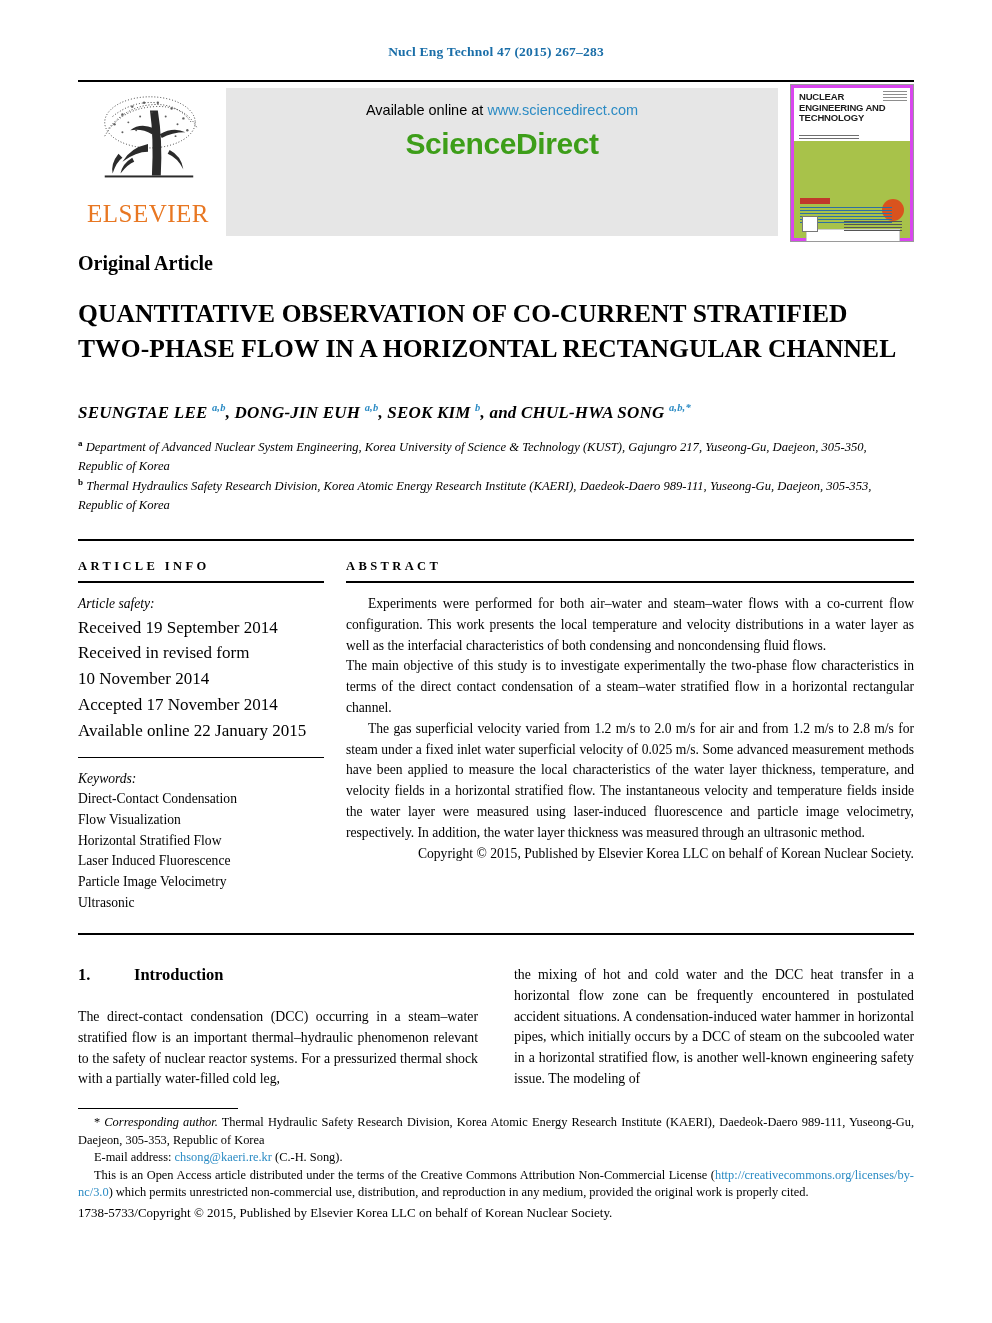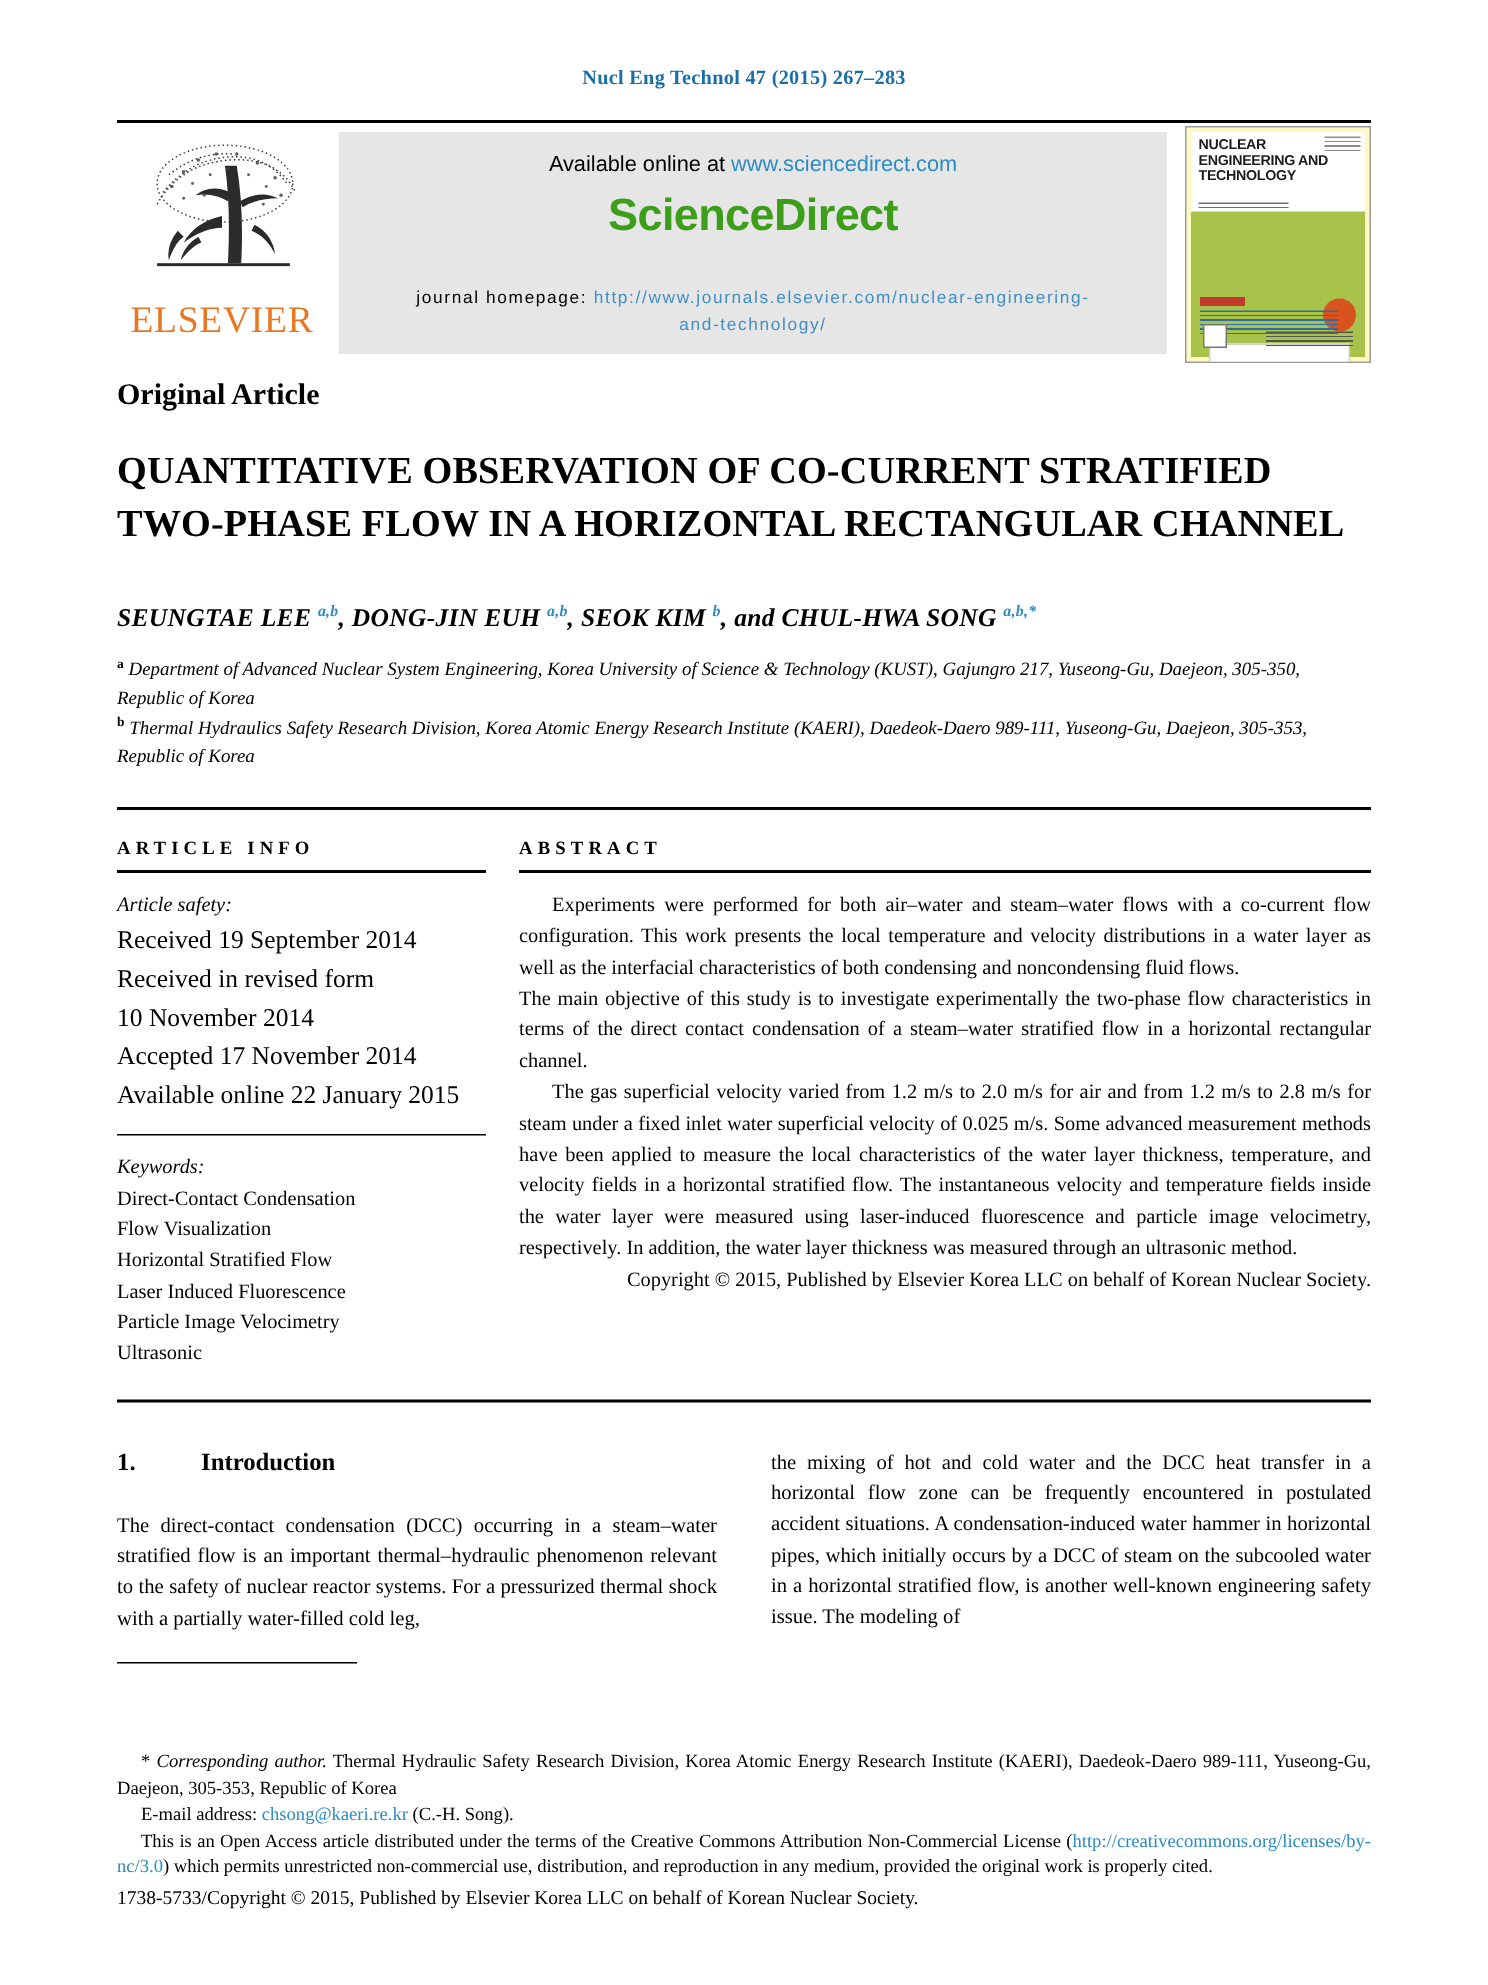--- a/index.html
+++ b/index.html
@@ -87,21 +87,21 @@
     letter-spacing: 1.1px;
     line-height: 1.55;
     color: #000;
     padding: 0 40px;
   }
   .homepage .hp-url { color: #3f8fc4; }
   .cover-thumb {
     width: 124px;
     margin: 0 0 0 4px;
     border: 1px solid #9a9a9a;
-    background: #fef9c3;
+    background: #d946ef;
     position: relative;
     overflow: hidden;
   }
   .cover-inner { position: absolute; inset: 3px; background: #ffffff; }
   .cover-top {
     position: absolute; left: 0; right: 0; top: 0; height: 46px;
     background: #ffffff;
   }
   .cover-title {
     position: absolute; left: 5px; top: 4px; right: 24px;
@@ -267,21 +267,21 @@
     text-align: justify;
     margin: 0;
   }
 
   
   .foot-rule {
     position: absolute; left: 78px; top: 1108px; width: 160px;
     border-top: 1.3px solid #000;
   }
   .footnotes {
-    position: absolute; left: 78px; top: 1166px; width: 836px;
+    position: absolute; left: 78px; top: 1114px; width: 836px;
     font-family: "Liberation Serif", serif;
     font-size: 12.4px;
     line-height: 1.42;
     text-align: justify;
   }
   .fn-p { margin: 0; }
   .fn-indent { text-indent: 16px; }
   .fn-star { font-style: italic; }
   .lnk { color: #2b8bc4; }
   .doi-line {
@@ -348,23 +348,20 @@
         </svg>
       </div>
       <div class="elsevier-word">ELSEVIER</div>
     </div>
 
     <div class="sd-band">
       <div class="avail-line">
         <span>Available online at </span><span class="url">www.sciencedirect.com</span>
       </div>
       <div class="sd-logo">ScienceDirect</div>
-      <div class="homepage">
-        <span>journal homepage: </span><span class="hp-url">http://www.journals.elsevier.com/nuclear-engineering-and-technology/</span>
-      </div>
     </div>
 
     <div class="cover-thumb">
       <div class="cover-inner">
         <div class="cover-top"></div>
         <div class="cover-corner"></div>
         <div class="cover-title">NUCLEAR ENGINEERING AND TECHNOLOGY</div>
         <div class="cover-sub"></div>
         <div class="cover-green">
           <div class="cover-badge"></div>

